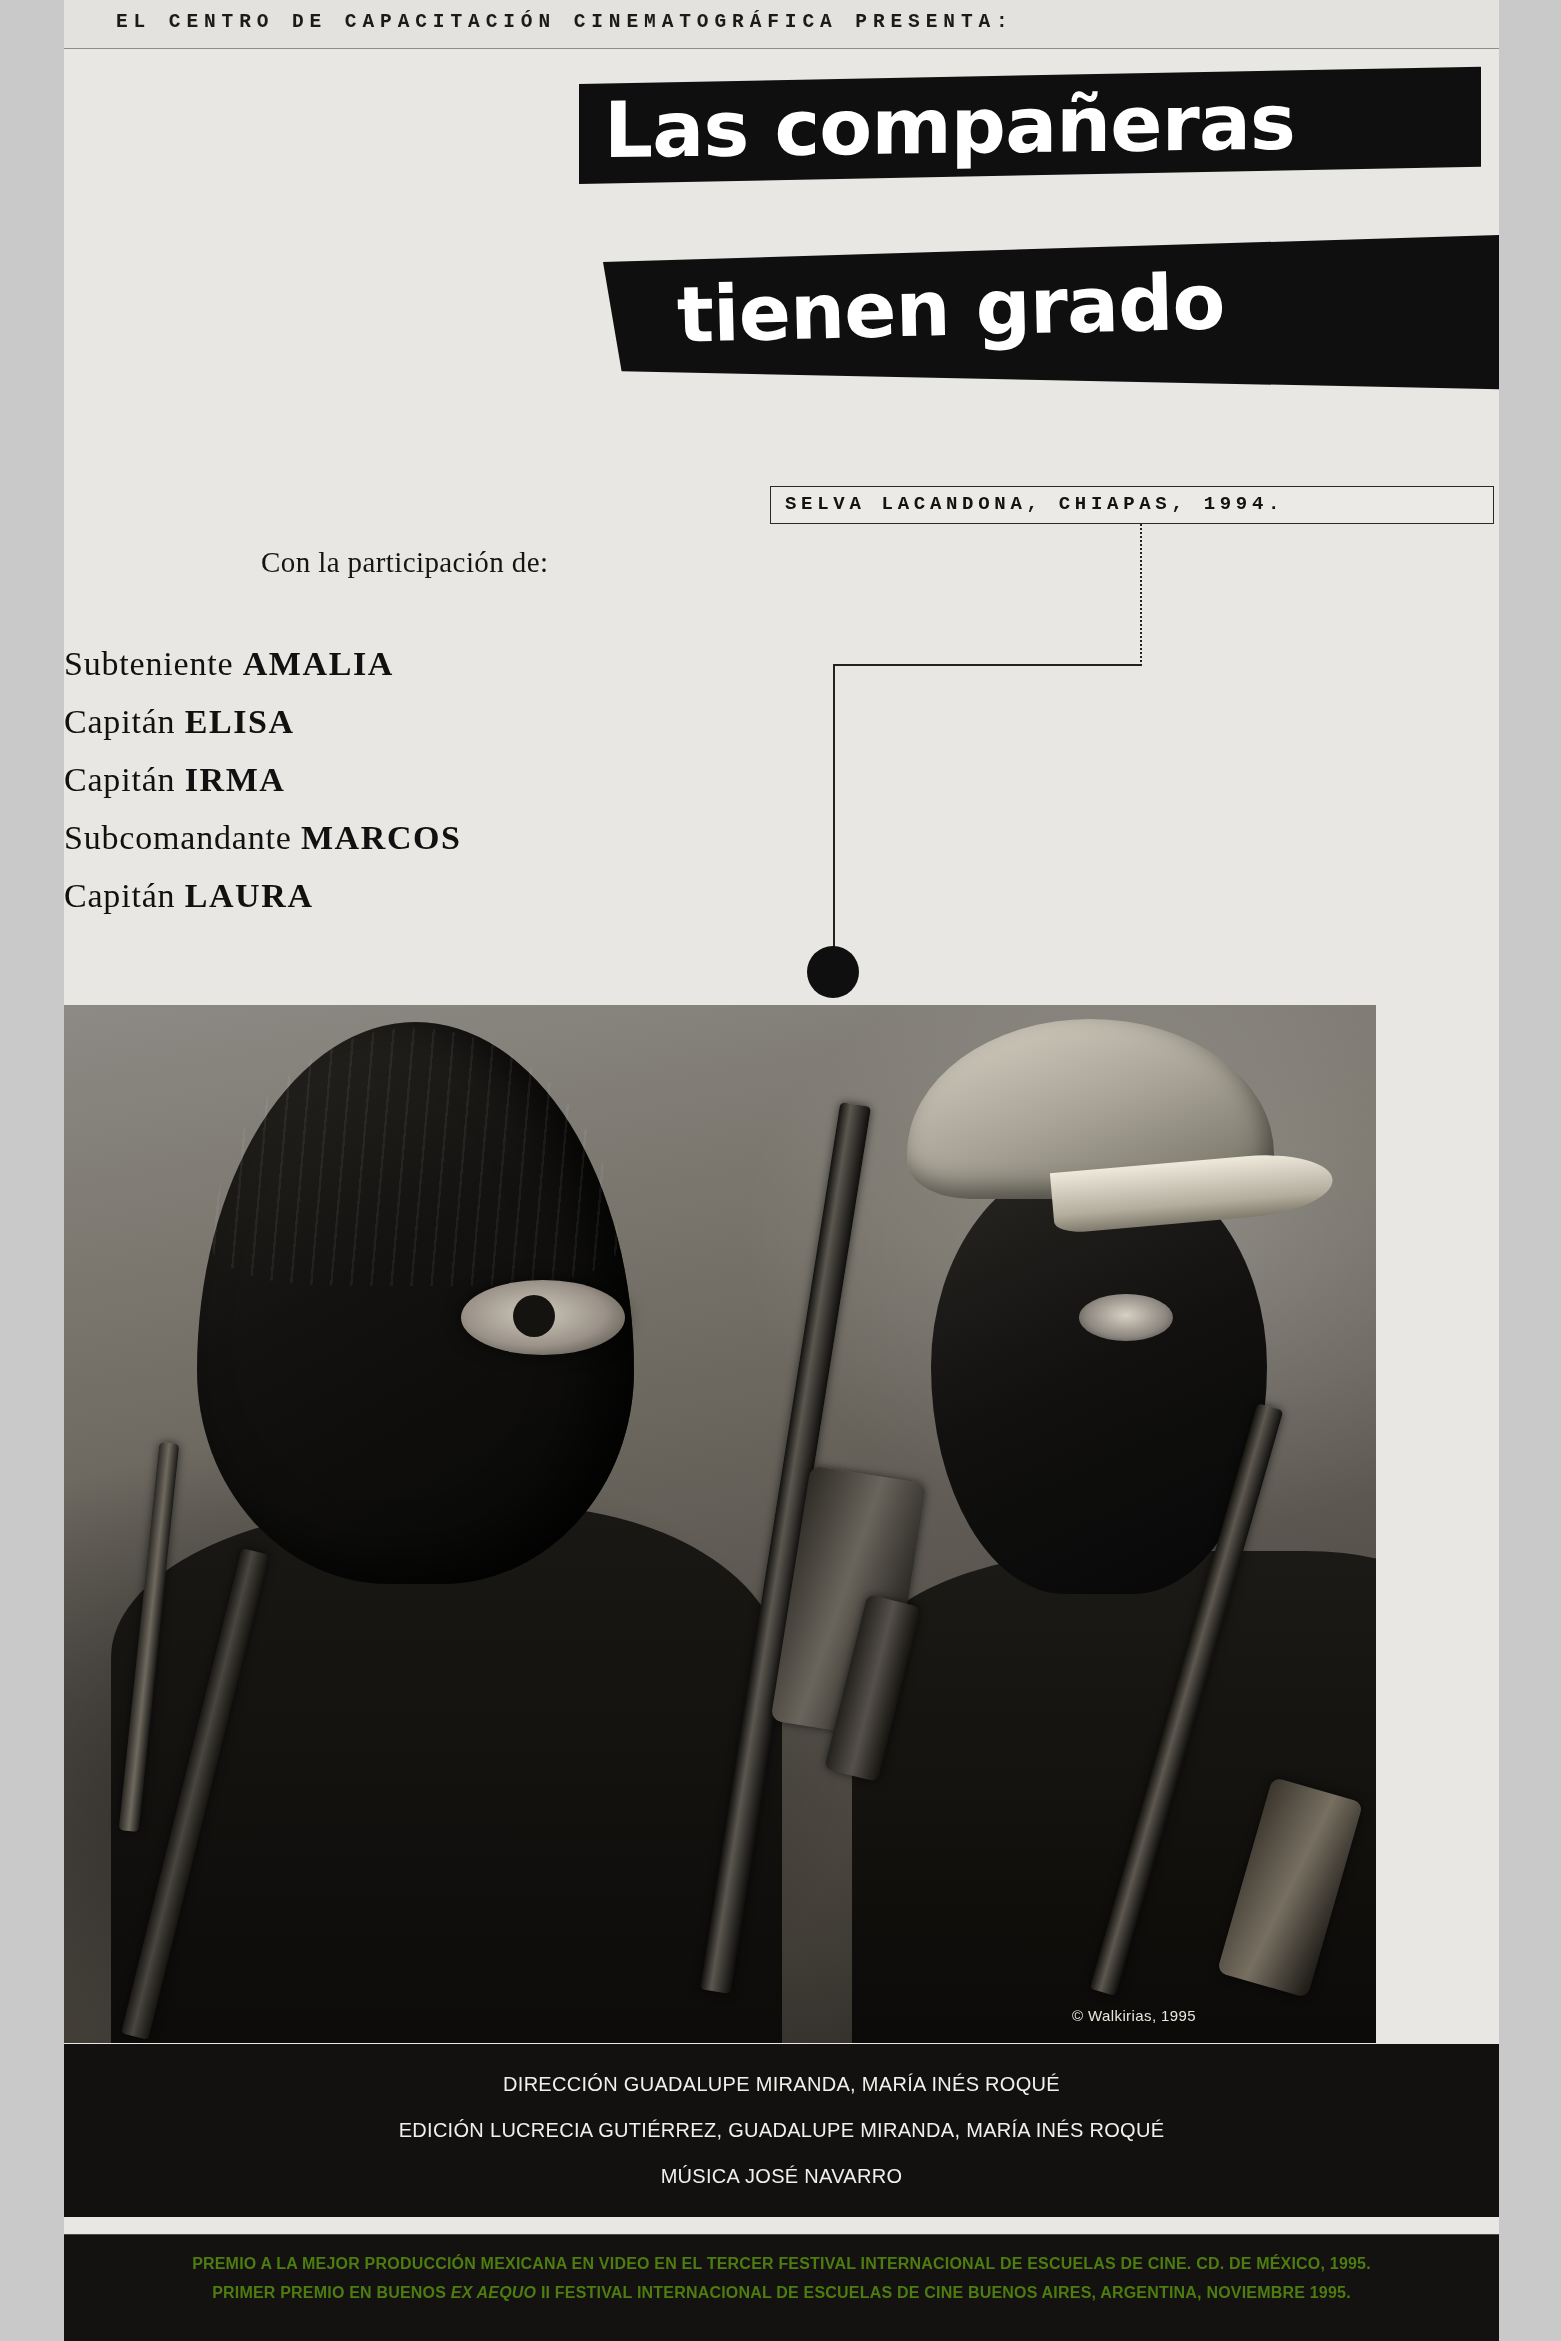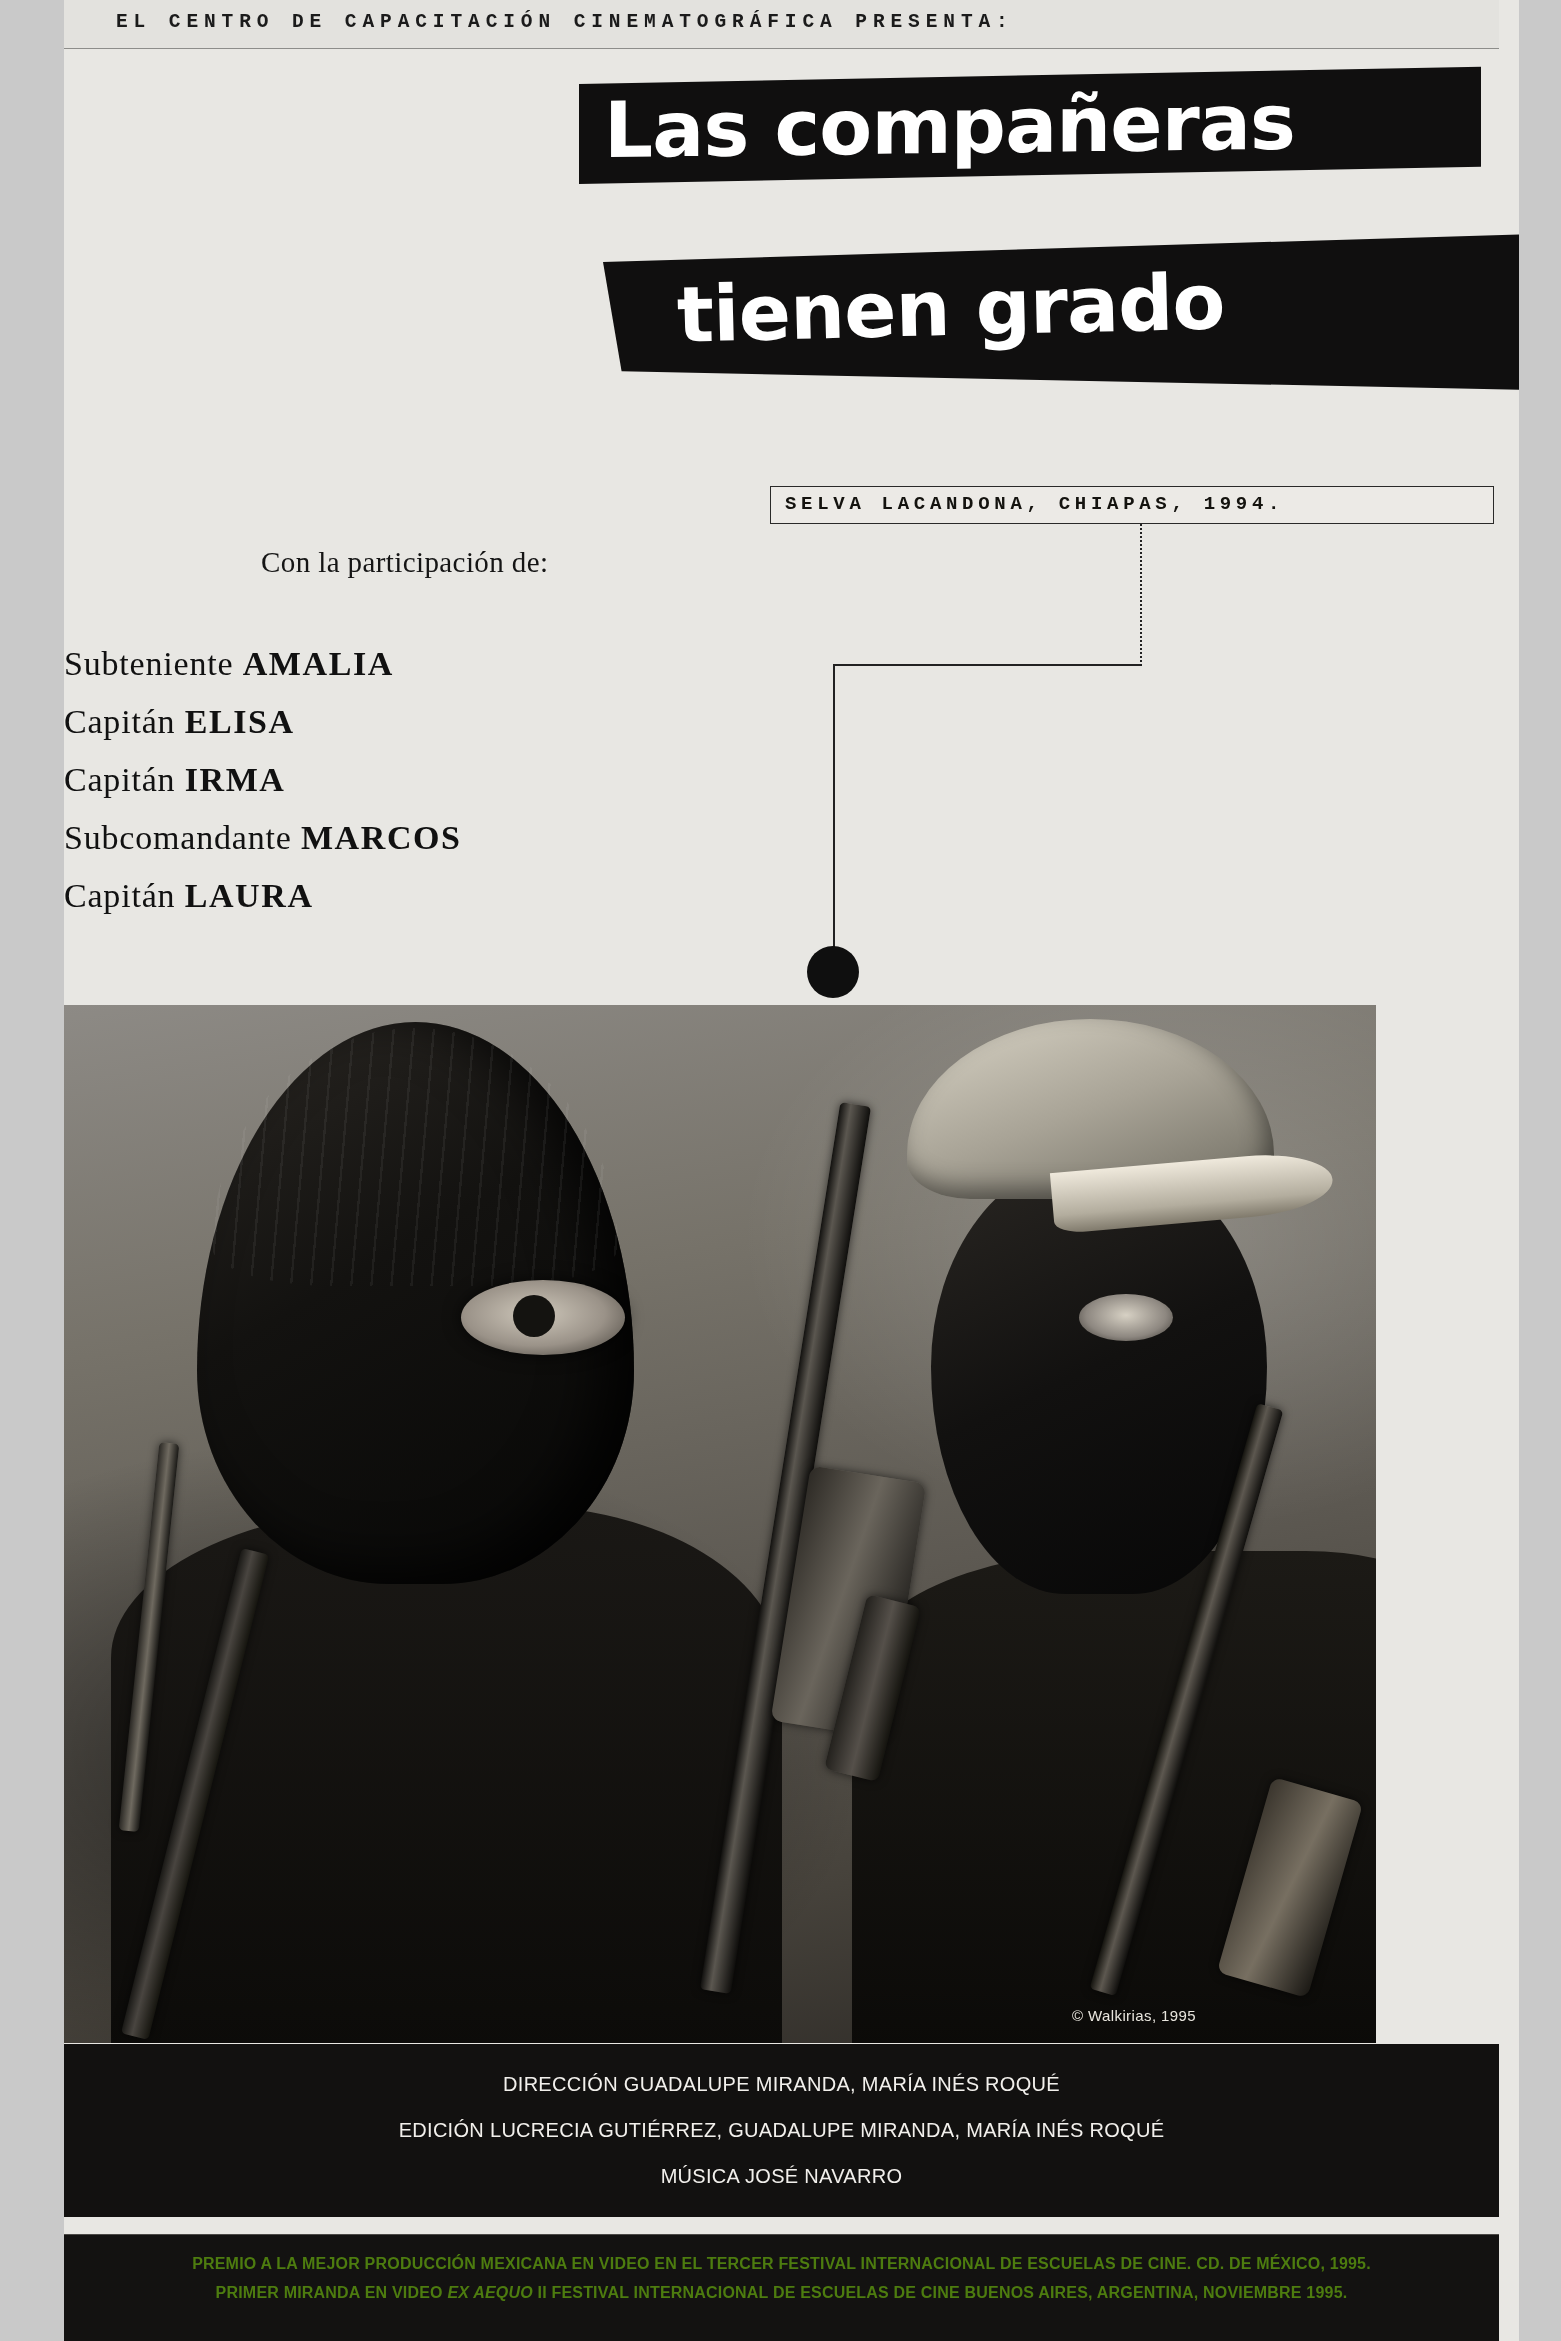--- a/index.html
+++ b/index.html
@@ -25,21 +25,20 @@
 
   
   #poster {
     position: absolute;
     left: 64px;
     top: 0;
     width: 1435px;
     height: 2342px;
     background: #e8e7e3;
     overflow: hidden;
-    padding-left: 20px;
   }
 
   
   .presenter-bar {
     position: absolute;
     left: 0;
     top: 0;
     width: 1435px;
     height: 48px;
     background: #e3e2de;
@@ -490,19 +489,19 @@
       </div>
       <div class="credit-line c3">
         <span class="lbl">MÚSICA</span>
         <span>JOSÉ NAVARRO</span>
       </div>
     </div>
 
     <div class="awards-block">
       <div class="award-line a1">PREMIO A LA MEJOR PRODUCCIÓN MEXICANA EN VIDEO EN EL TERCER FESTIVAL INTERNACIONAL DE ESCUELAS DE CINE. CD. DE MÉXICO, 1995.</div>
       <div class="award-line a2">
-        <span>PRIMER MIRANDA EN VIDEO </span><em>EX AEQUO</em><span> II FESTIVAL INTERNACIONAL DE ESCUELAS DE CINE  BUENOS AIRES, ARGENTINA, NOVIEMBRE 1995.</span>
+        <span>PRIMER PREMIO EN BUENOS </span><em>EX AEQUO</em><span> II FESTIVAL INTERNACIONAL DE ESCUELAS DE CINE  BUENOS AIRES, ARGENTINA, NOVIEMBRE 1995.</span>
       </div>
     </div>
 
   </div>
 </div>
 
 
 </body></html>

